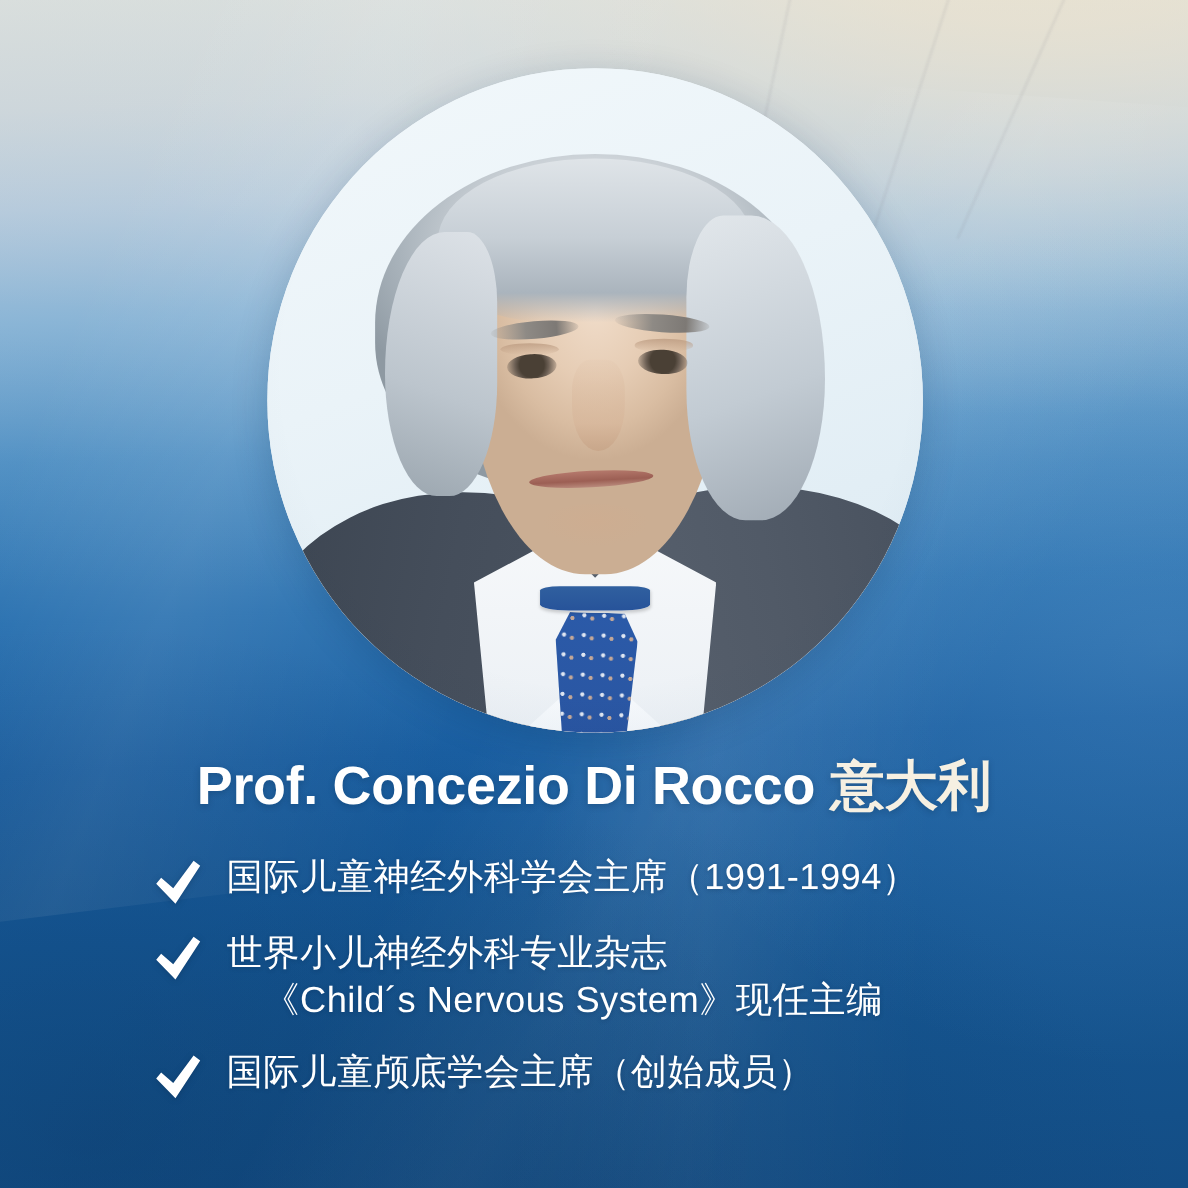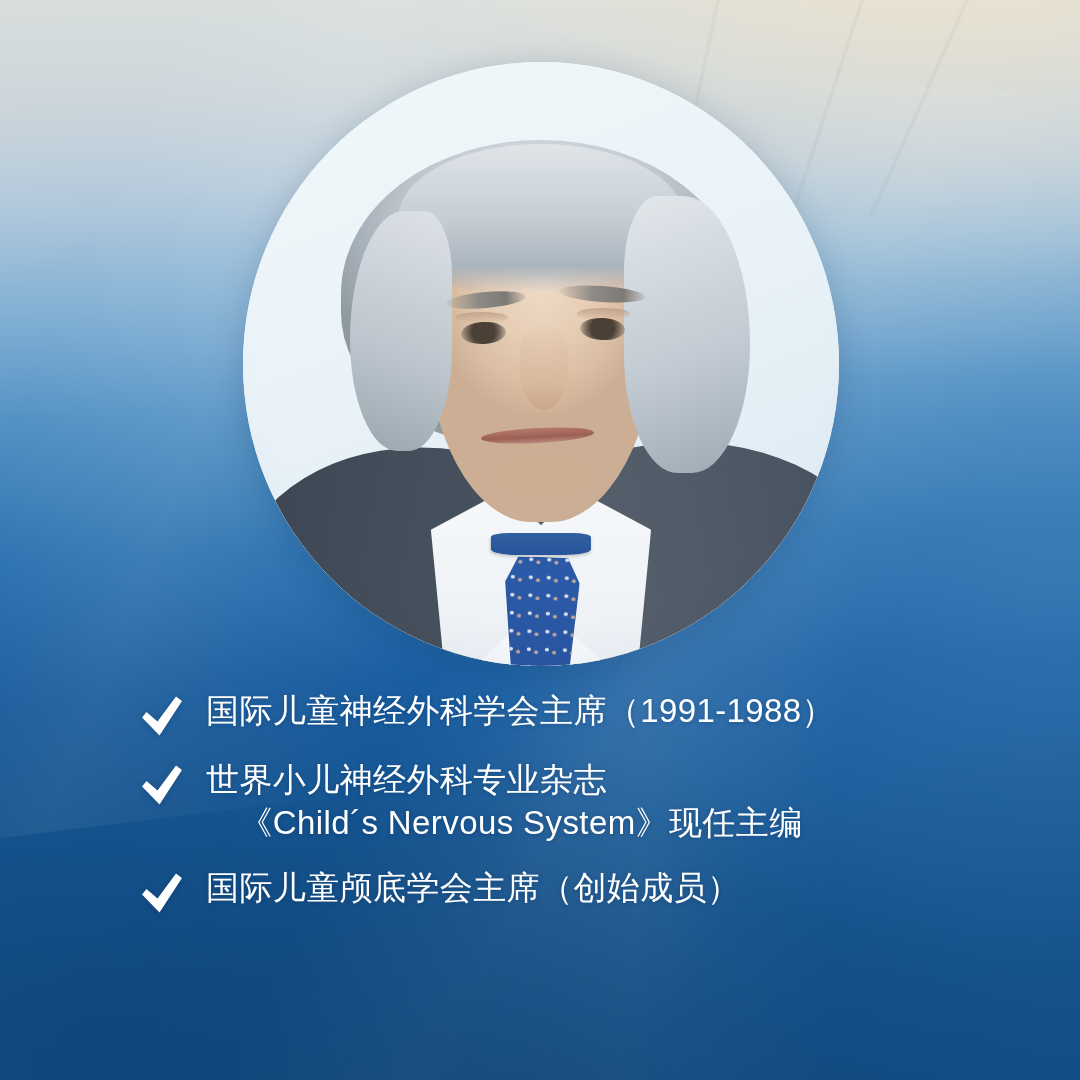--- a/index.html
+++ b/index.html
@@ -316,30 +316,31 @@
       <div class="nose"></div>
       <div class="mouth"></div>
       <div class="chin"></div>
     </div>
 
     <div class="pt-vig"></div>
   </div>
 
   <div class="content">
 
+    <div class="name-line"><span class="name-latin">Prof. Concezio Di Rocco</span><span class="name-country">意大利</span></div>
 
     <ul class="bullets">
 
       <li class="bullet">
         <span class="check">
           <svg viewBox="0 0 44 42" aria-hidden="true">
             <path d="M2 22.5 L6.5 17 L17.5 26.5 L36 1.5 L42 6 L19.5 40.5 Z" fill="#ffffff"></path>
           </svg>
         </span>
-        <span class="btext">国际儿童神经外科学会主席（1991-1988）</span>
+        <span class="btext">国际儿童神经外科学会主席（1991-1994）</span>
       </li>
 
       <li class="bullet">
         <span class="check">
           <svg viewBox="0 0 44 42" aria-hidden="true">
             <path d="M2 22.5 L6.5 17 L17.5 26.5 L36 1.5 L42 6 L19.5 40.5 Z" fill="#ffffff"></path>
           </svg>
         </span>
         <span class="btext indent2">世界小儿神经外科专业杂志
 　《Child´s Nervous System》现任主编</span>

